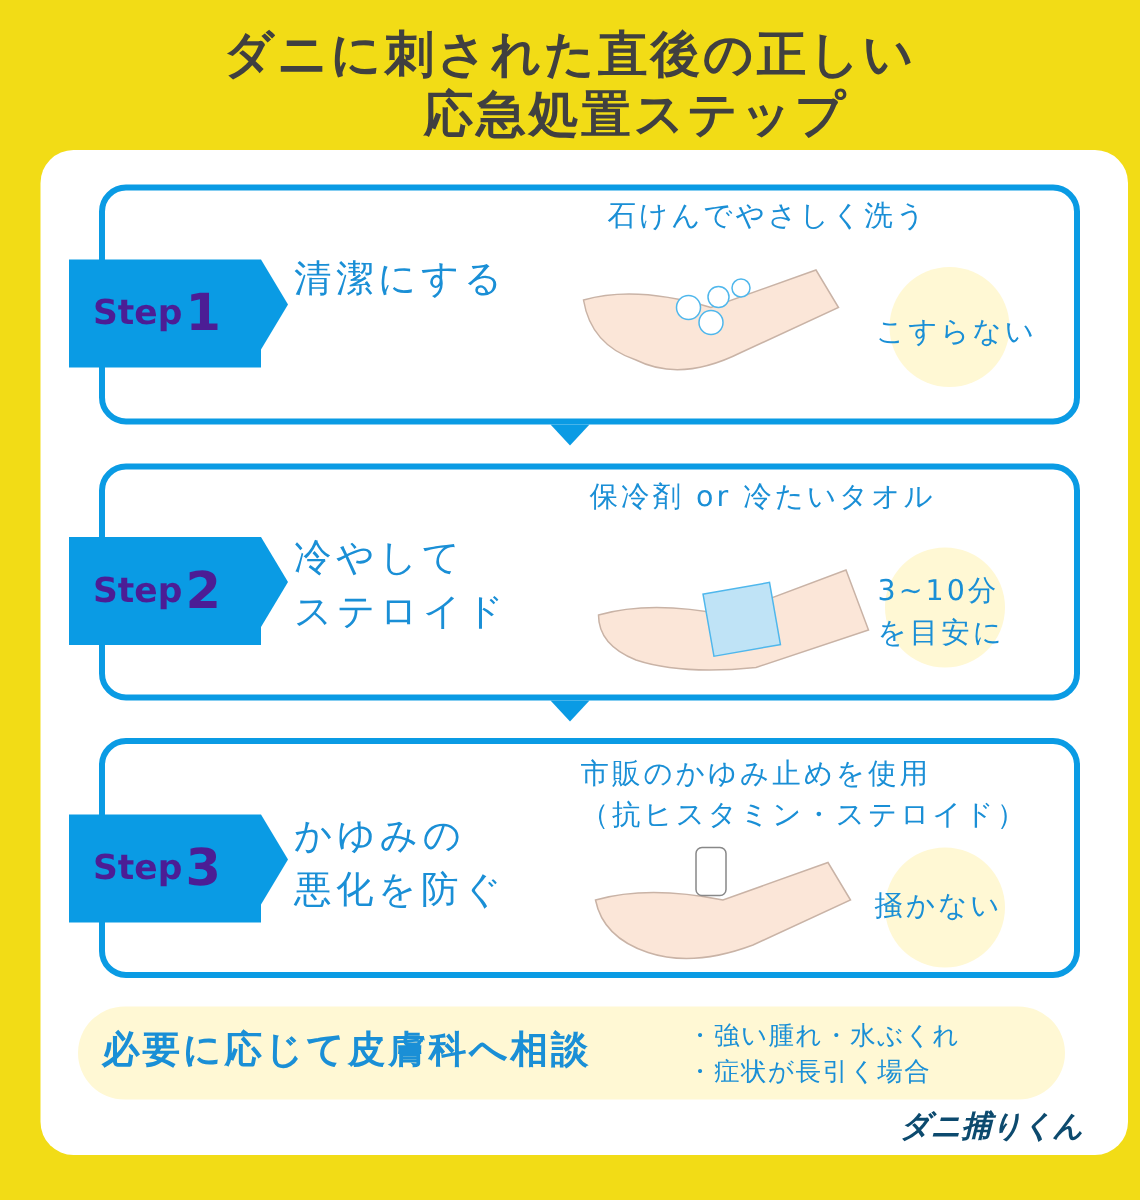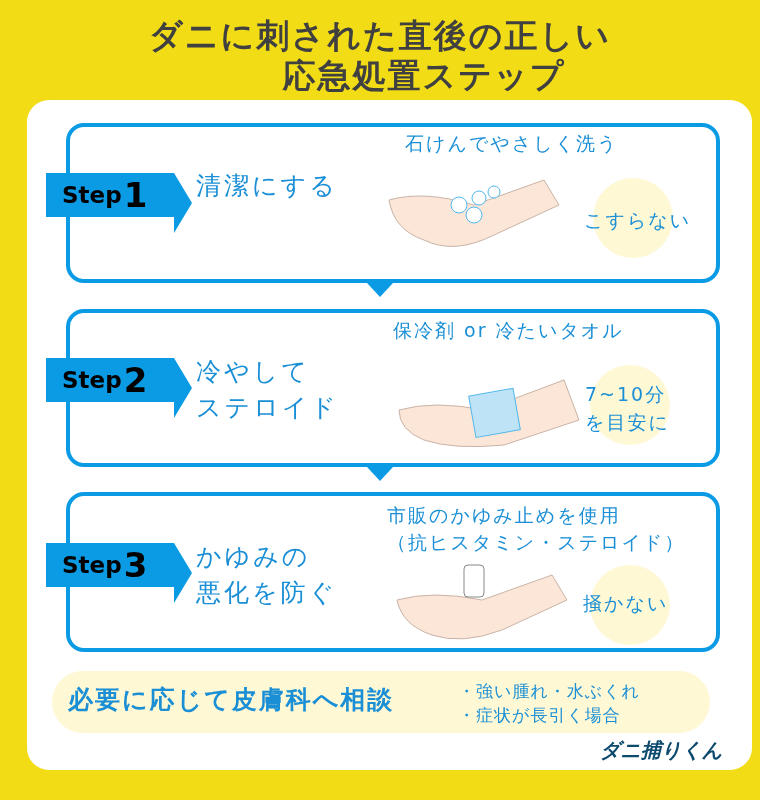--- a/index.html
+++ b/index.html
@@ -2,21 +2,21 @@
 <html><head>
 <meta charset="utf-8">
 <style>
   html,body{margin:0;padding:0;}
   body{width:760px;height:800px;background:#F2DC16;position:relative;overflow:hidden;font-family:"DejaVu Sans","Liberation Sans",sans-serif;}
   .title{position:absolute;left:0;width:760px;text-align:center;color:#404040;font-weight:bold;font-size:33px;letter-spacing:2px;}
   .t1{top:14px;} .t2{top:54px;padding-left:44px;}
   .card{position:absolute;left:27px;top:100px;width:725px;height:670px;background:#fff;border-radius:22px;}
   .box{position:absolute;left:66px;width:646px;border:4px solid #0A9BE4;border-radius:18px;background:#fff;}
   .arrow{position:absolute;left:367px;width:0;height:0;border-left:13px solid transparent;border-right:13px solid transparent;border-top:14px solid #0A9BE4;}
-  .tag{position:absolute;left:46px;width:128px;height:44px;background:#0A9BE4;color:#000000;font-weight:bold;display:flex;align-items:center;padding-left:16px;box-sizing:border-box;}
+  .tag{position:absolute;left:46px;width:128px;height:72px;background:#0A9BE4;color:#4c1d95;font-weight:bold;display:flex;align-items:center;padding-left:16px;box-sizing:border-box;}
   .tag::after{content:"";position:absolute;right:-18px;top:0;border-top:30px solid transparent;border-bottom:30px solid transparent;border-left:18px solid #0A9BE4;}
   .tag .w{font-size:23px;} .tag .n{font-size:34px;margin-left:2px;}
   .head{position:absolute;left:196px;color:#1A8FD6;font-size:25px;line-height:36px;letter-spacing:3px;}
   .note{position:absolute;color:#1A8FD6;font-size:19px;letter-spacing:2px;white-space:nowrap;}
   .circle{position:absolute;width:80px;height:80px;border-radius:50%;background:#FFF8D4;}
   .illus{position:absolute;}
   .bottom{position:absolute;left:52px;top:671px;width:658px;height:62px;background:#FFF8D4;border-radius:31px;}
   .bmain{position:absolute;left:68px;top:683px;color:#1A8FD6;font-size:25px;letter-spacing:2px;font-weight:bold;}
   .blist{position:absolute;left:458px;top:679px;color:#1A8FD6;font-size:17px;line-height:24px;letter-spacing:1px;}
   .brand{position:absolute;left:600px;top:737px;color:#0c4a6e;font-size:20px;font-weight:bold;font-style:italic;}
@@ -55,21 +55,21 @@
     <span class="w">Step</span>
     <span class="n">2</span>
   </div>
 <div class="head" style="top:354px;">
     <div>冷やして</div>
     <div>ステロイド</div>
   </div>
 <div class="note" style="left:393px;top:318px;">保冷剤 or 冷たいタオル</div>
 <div class="circle" style="left:590px;top:365px;"></div>
 <div class="note" style="left:585px;top:380px;line-height:28px;">
-    <div>7~10分</div>
+    <div>3~10分</div>
     <div>を目安に</div>
   </div>
 <svg class="illus" style="left:394px;top:350px;" width="190" height="105">
   <path d="M5 60 Q40 50 90 60 L170 30 L185 70 L110 95 Q60 100 30 90 Q5 80 5 60Z" fill="#FBE6D8" stroke="#C9B3A6" stroke-width="1"></path>
   <rect x="78" y="42" width="45" height="42" fill="#BFE3F6" stroke="#4FB7EC" transform="rotate(-10 100 63)"></rect>
 </svg>
 
 <div class="box" style="top:492px;height:152px;"></div>
 <div class="tag" style="top:543px;">
     <span class="w">Step</span>

